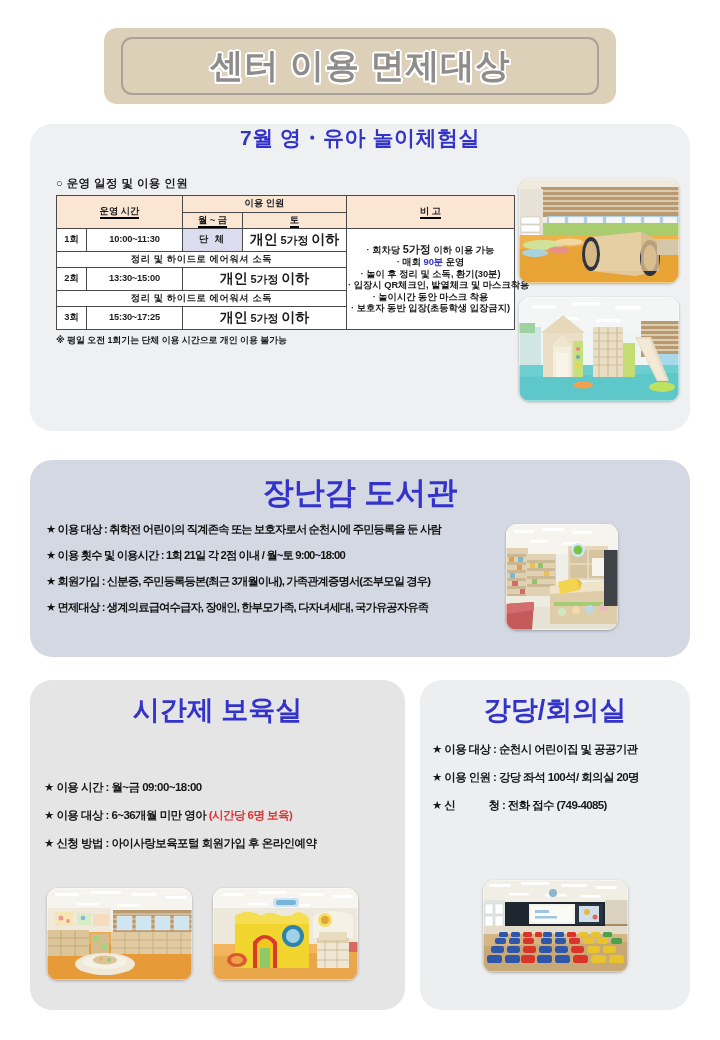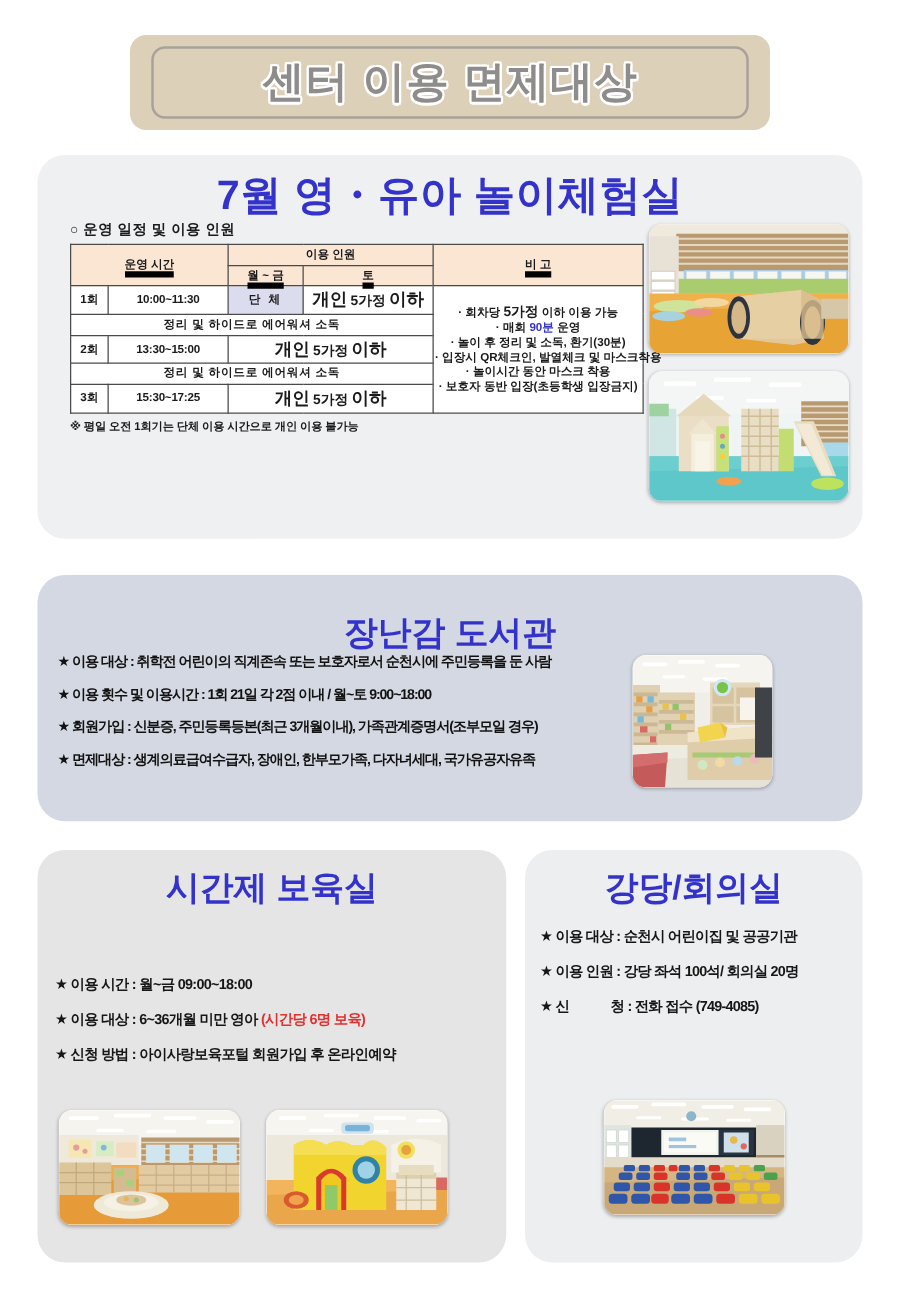--- a/index.html
+++ b/index.html
@@ -55,22 +55,21 @@
   }
 
   
   #sec-play {
     left: 30px; top: 124px;
     width: 660px; height: 307px;
     background: #eff0f2;
     border-radius: 22px;
   }
   #sec-play .panel-heading {
-    font-size: 33px;
-    padding-top: 10px;
+    font-size: 21px;
     letter-spacing: 0.5px;
   }
   .tbl-wrap {
     position: absolute;
     left: 26px; top: 52px;
     width: 460px;
   }
   .tbl-caption {
     font-size: 11.5px;
     font-weight: bold;
@@ -90,21 +89,21 @@
     font-size: 9.3px;
     color: #1a1a1a;
     text-align: center;
     vertical-align: middle;
     padding: 2px 1px;
     font-weight: bold;
     line-height: 1.25;
   }
   table.sched th { background: #fbe6d4; font-weight: bold; }
   th.hd-blue { color: #2222bb; }
-  .u-line { border-bottom: 5px solid #000000; padding-bottom: 1px; }
+  .u-line { border-bottom: 2px solid #000000; padding-bottom: 1px; }
   td.cell-group {
     background: #dcdcef;
     letter-spacing: 2px;
   }
   td.row-sanitize {
     letter-spacing: 0.6px;
     font-weight: bold;
     padding: 3px 1px;
   }
   td.tm { letter-spacing: -0.2px; font-weight: bold; }
@@ -131,21 +130,21 @@
   #ph-play-1 { left: 519px; top: 179px; width: 160px; height: 104px; }
   #ph-play-2 { left: 519px; top: 297px; width: 160px; height: 104px; }
 
   
   #sec-toy {
     left: 30px; top: 460px;
     width: 660px; height: 197px;
     background: #d4d8e2;
     border-radius: 22px;
   }
-  #sec-toy .panel-heading { font-size: 27px; padding-top: 28px; }
+  #sec-toy .panel-heading { font-size: 31px; padding-top: 12px; }
   .toy-list {
     position: absolute;
     left: 16px; top: 62px;
     width: 500px;
   }
   .toy-list .ln {
     font-size: 11.3px;
     font-weight: bold;
     color: #121212;
     letter-spacing: -0.85px;

